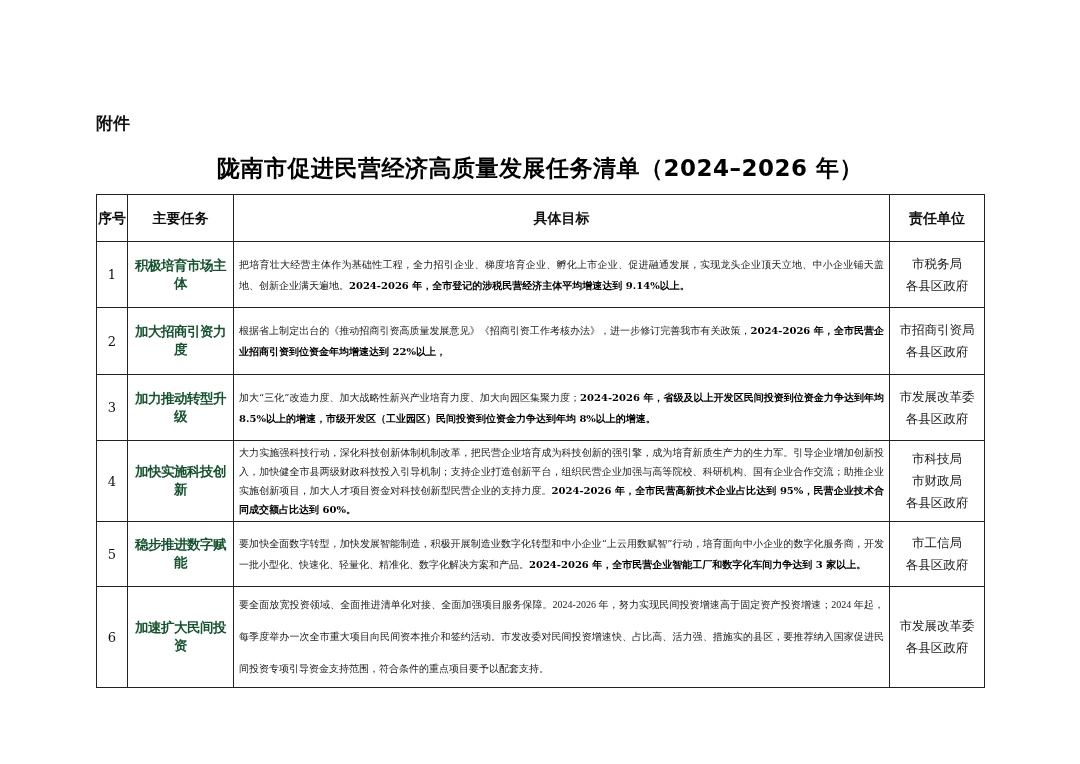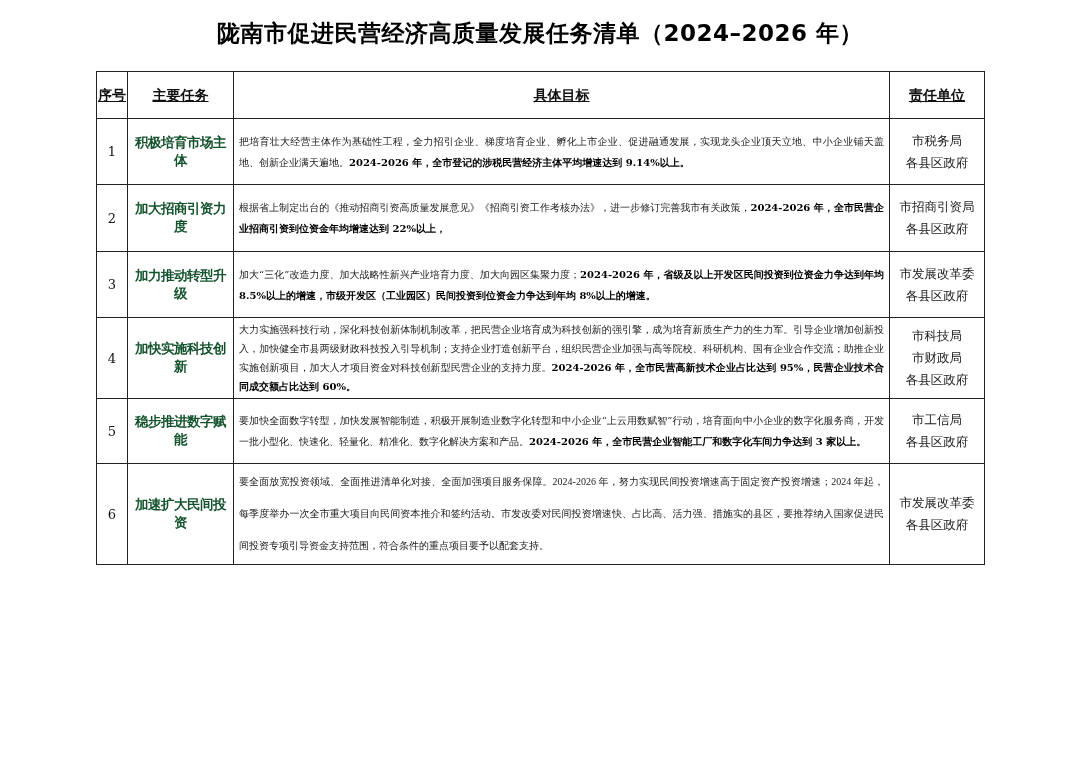--- a/index.html
+++ b/index.html
@@ -18,21 +18,21 @@
   }
   .attachment{
     margin-top:112px;
     font-size:17px;
     font-weight:bold;
     font-family:"DejaVu Sans","Liberation Sans",sans-serif;
     color:#111;
   }
   .doc-title{
     margin-top:18px;
-    margin-bottom:22px;
+    margin-bottom:10px;
     text-align:center;
     font-size:23px;
     font-weight:bold;
     letter-spacing:0.5px;
     color:#000;
     font-family:"DejaVu Sans","Liberation Sans",sans-serif;
   }
   table.task-table{
     border-collapse:collapse;
     table-layout:fixed;
@@ -50,21 +50,20 @@
   }
   table.task-table th{
     font-size:14px;
     font-weight:bold;
     text-align:center;
     padding:2px 1px;
     height:42px;
     line-height:18px;
     font-family:"DejaVu Sans","Liberation Sans",sans-serif;
     color:#111;
-    text-decoration:underline;
   }
   td.cell-no{
     text-align:center;
     font-size:13px;
     color:#111;
   }
   td.cell-task{
     text-align:center;
     font-size:13.5px;
     font-weight:bold;
@@ -104,20 +103,21 @@
     text-align:center;
     font-size:15px;
     color:#333;
     letter-spacing:2px;
   }
 </style>
 </head>
 <body>
 
 <div class="doc">
+  <div class="attachment">附件</div>
   <div class="doc-title">陇南市促进民营经济高质量发展任务清单（2024–2026 年）</div>
 
   <table class="task-table">
     <colgroup>
       <col class="c1">
         <col class="c2">
         <col class="c3">
         <col class="c4">
     </colgroup>
     <thead>

